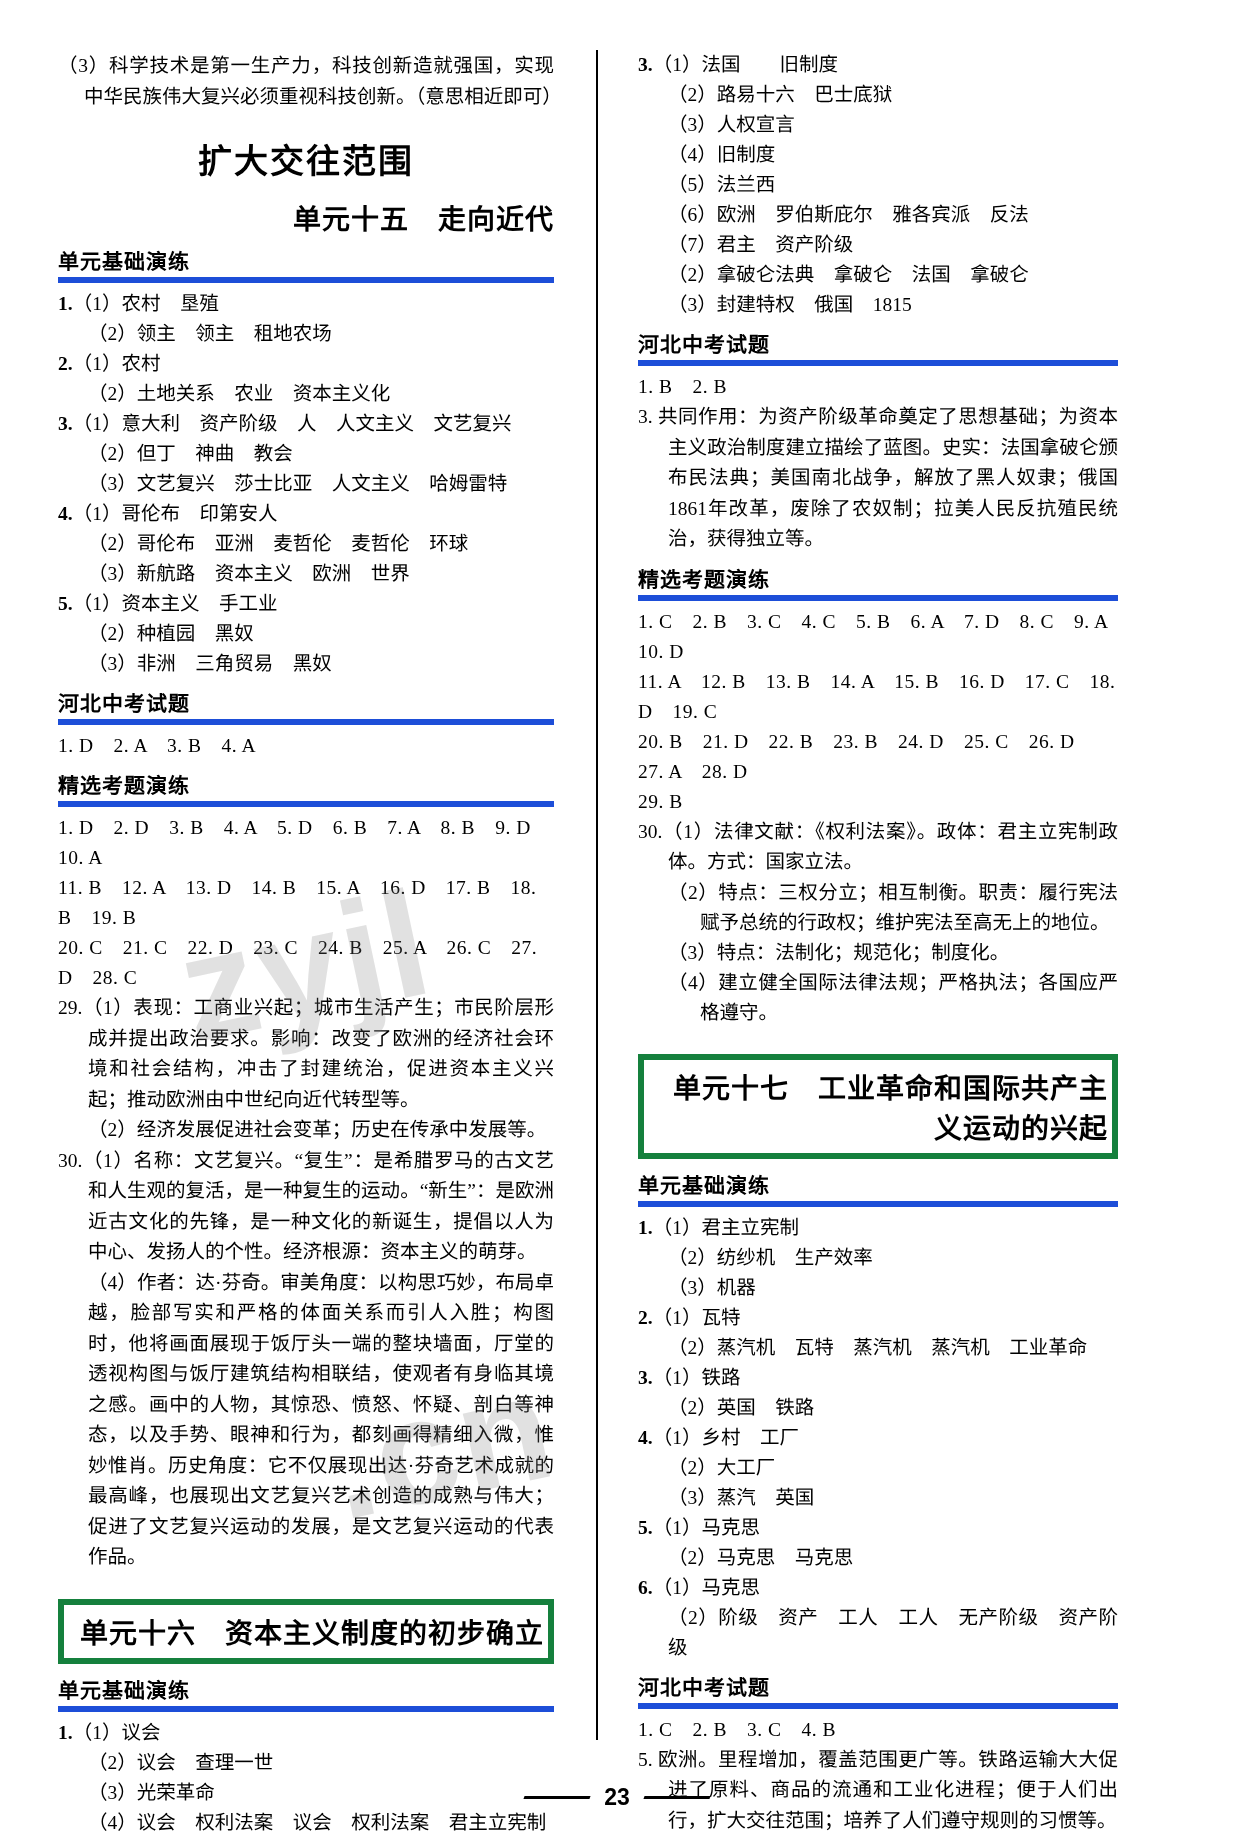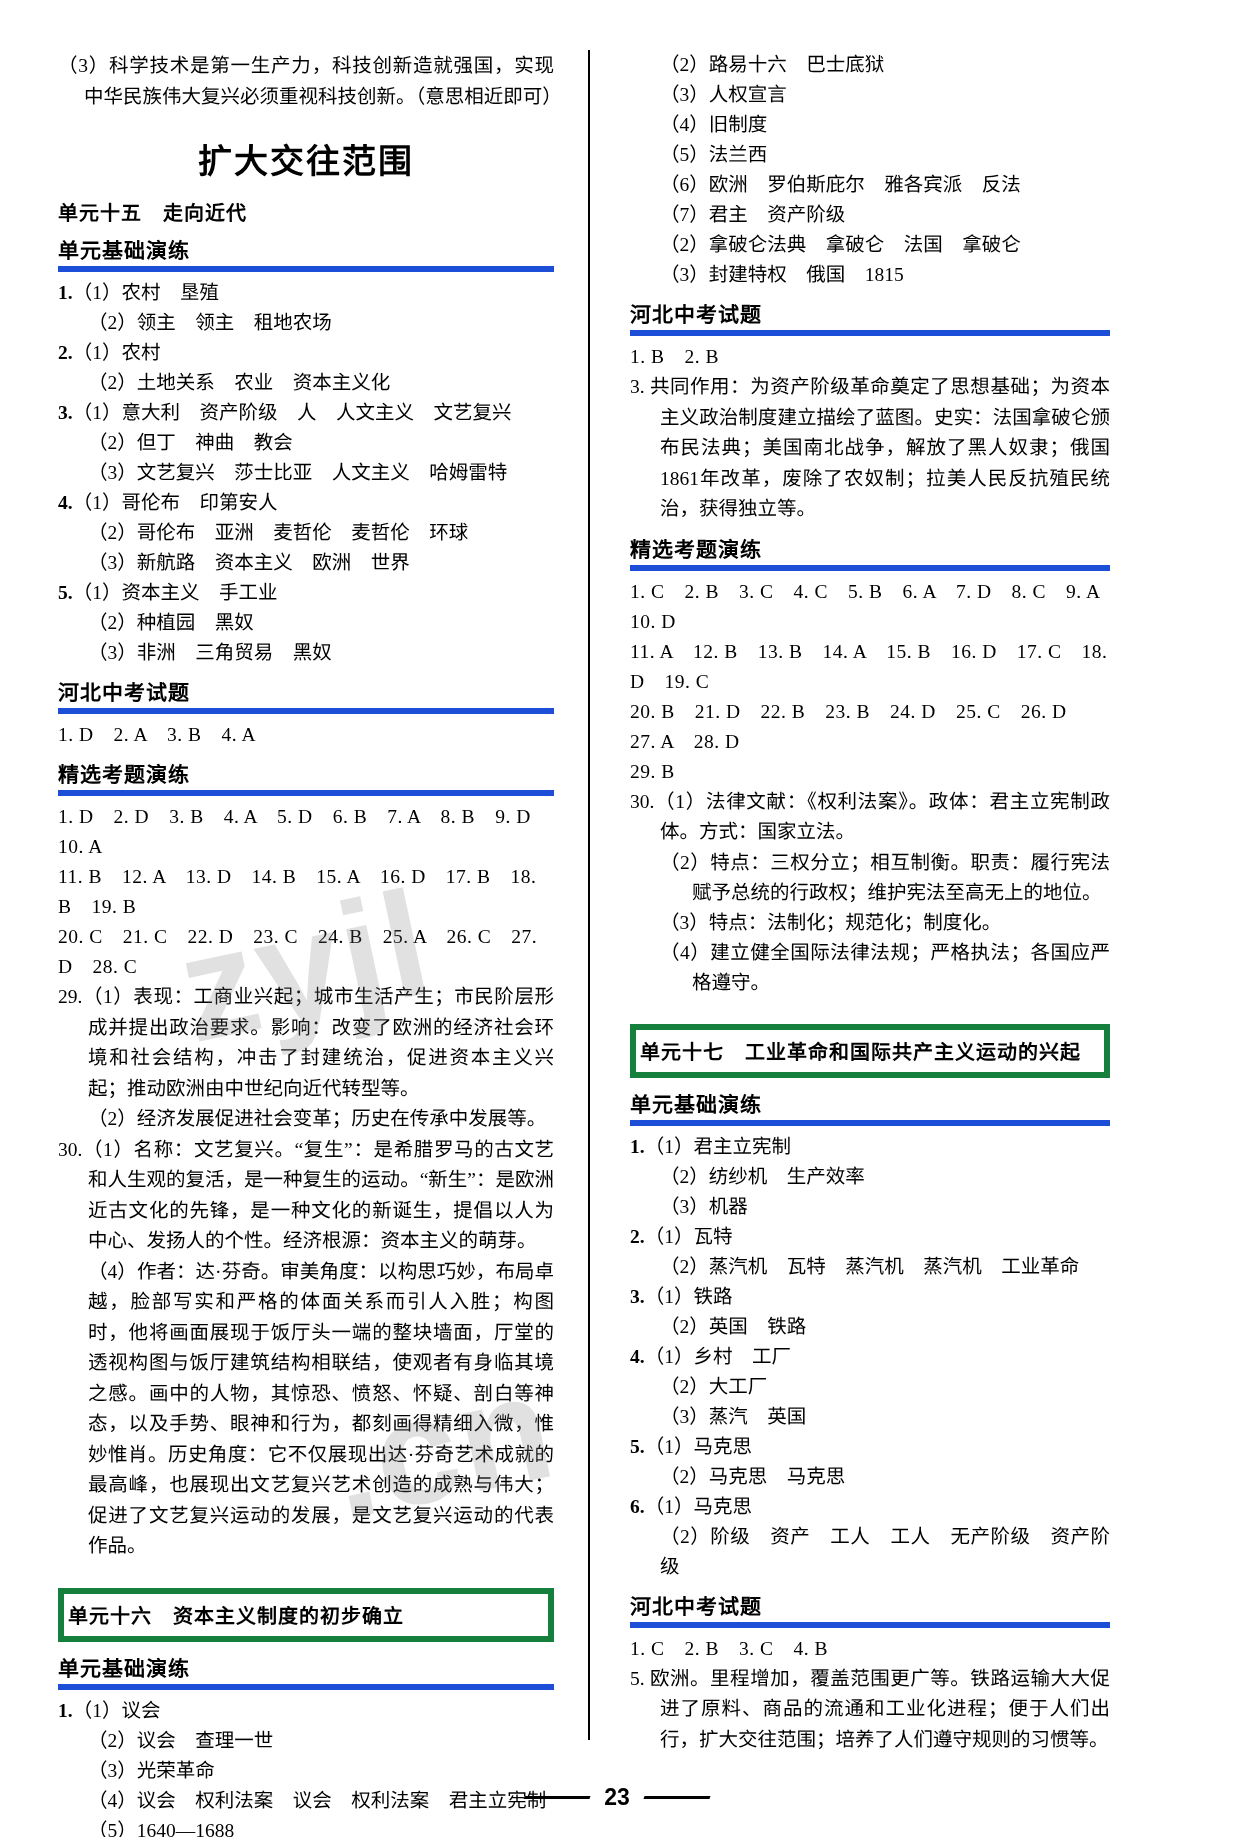--- a/index.html
+++ b/index.html
@@ -14,21 +14,21 @@
   }
   .page {
     position: relative;
     width: 1250px;
     height: 1837px;
     box-sizing: border-box;
     padding: 50px 58px 40px 58px;
   }
   .columns {
     display: flex;
-    gap: 8px;
+    gap: 16px;
     height: 1690px;
   }
   .col {
     width: 522px;
     box-sizing: border-box;
   }
   .col.left { padding-right: 26px; }
   .col.right { padding-left: 40px; border-left: 2px solid #000; }
   
   .watermark {
@@ -63,22 +63,22 @@
     text-align: center;
     font-family: "Liberation Sans", "DejaVu Sans", sans-serif;
     font-weight: bold;
     font-size: 34px;
     letter-spacing: 2px;
     margin: 22px 0 14px 0;
   }
   .unit-title {
     font-family: "Liberation Sans", "DejaVu Sans", sans-serif;
     font-weight: bold;
-    font-size: 20px;
-    text-align: left;
+    font-size: 28px;
+    text-align: right;
     letter-spacing: 1px;
     margin: 6px 0 8px 0;
   }
   .unit-title.boxed {
     border: 6px solid #15803d;
     padding: 6px 4px 7px 4px;
     margin: 26px 0 10px 0;
   }
   .section-head {
     font-family: "Liberation Sans", "DejaVu Sans", sans-serif;
@@ -205,20 +205,21 @@
       <p class="sub">（2）议会　查理一世</p>
       <p class="sub">（3）光荣革命</p>
       <p class="sub">（4）议会　权利法案　议会　权利法案　君主立宪制</p>
       <p class="sub">（5）1640—1688</p>
       <p class="qline"></p>
 
     </div>
 
     <div class="col right">
 
+      <p class="qline"><span class="num">3.</span><span>（1）法国　　旧制度</span></p>
       <p class="sub">（2）路易十六　巴士底狱</p>
       <p class="sub">（3）人权宣言</p>
       <p class="sub">（4）旧制度</p>
       <p class="sub">（5）法兰西</p>
       <p class="sub">（6）欧洲　罗伯斯庇尔　雅各宾派　反法</p>
       <p class="sub">（7）君主　资产阶级</p>
       <p class="sub">（2）拿破仑法典　拿破仑　法国　拿破仑</p>
       <p class="sub">（3）封建特权　俄国　1815</p>
 
       <div class="section-head">河北中考试题</div>

